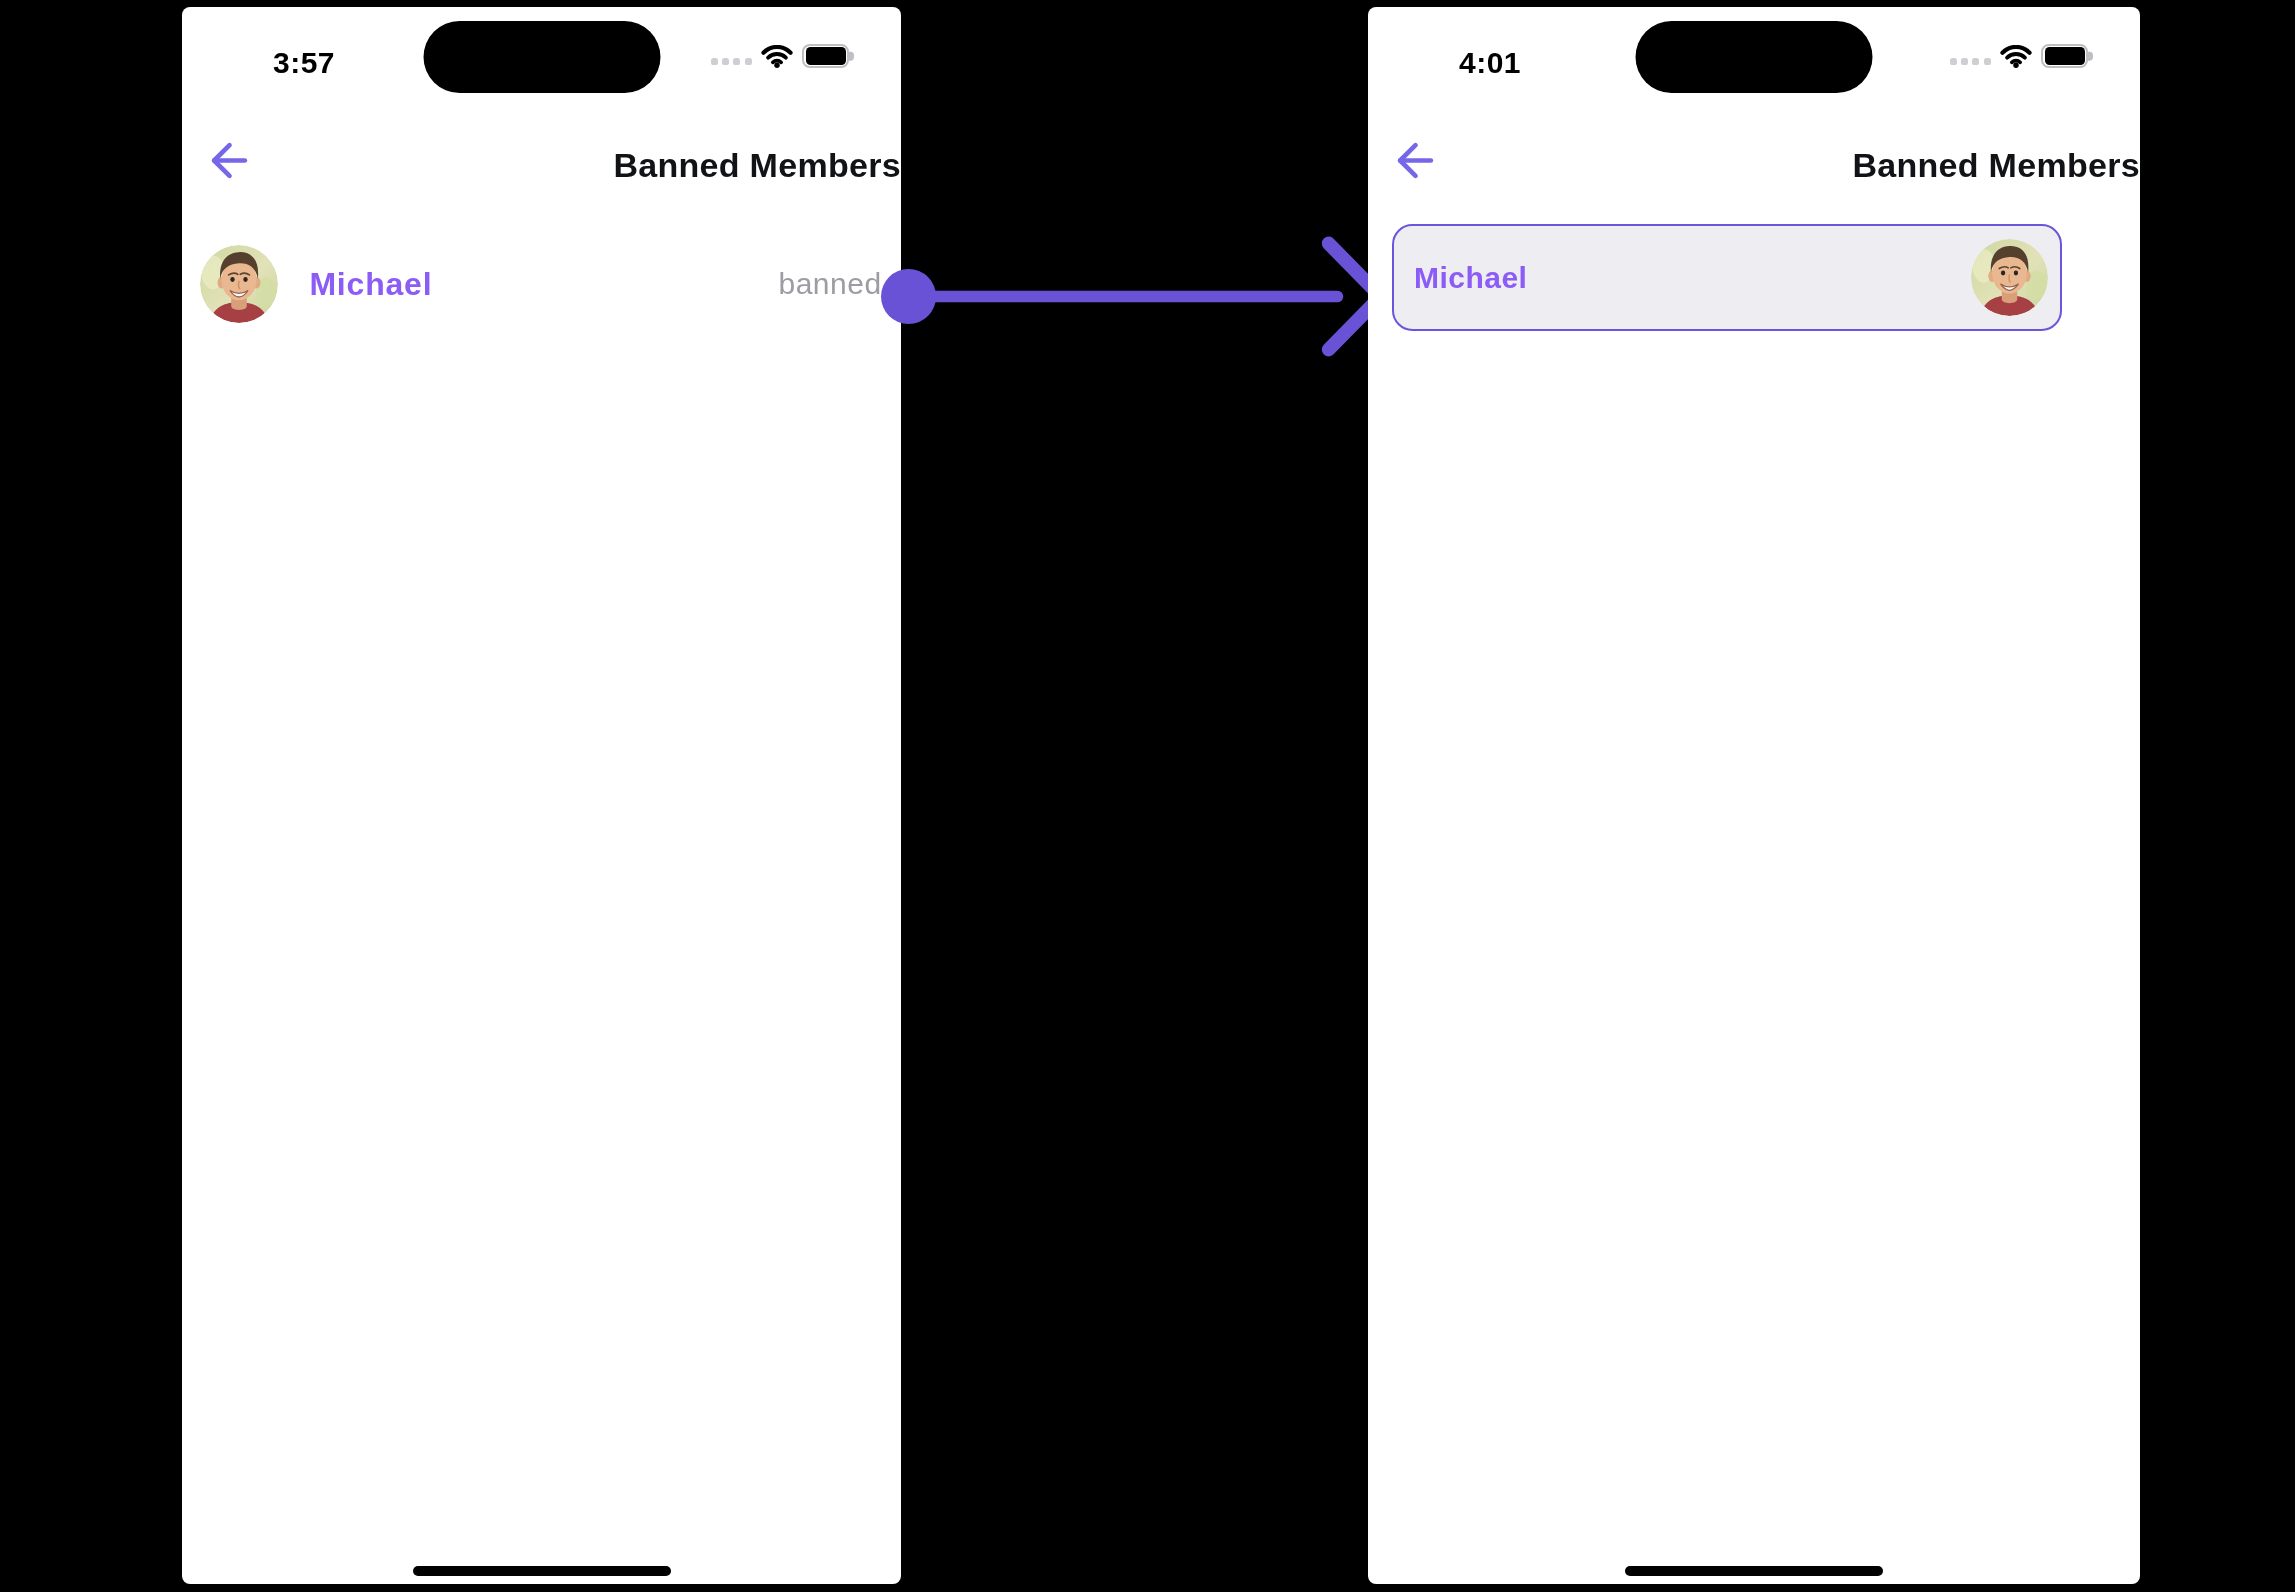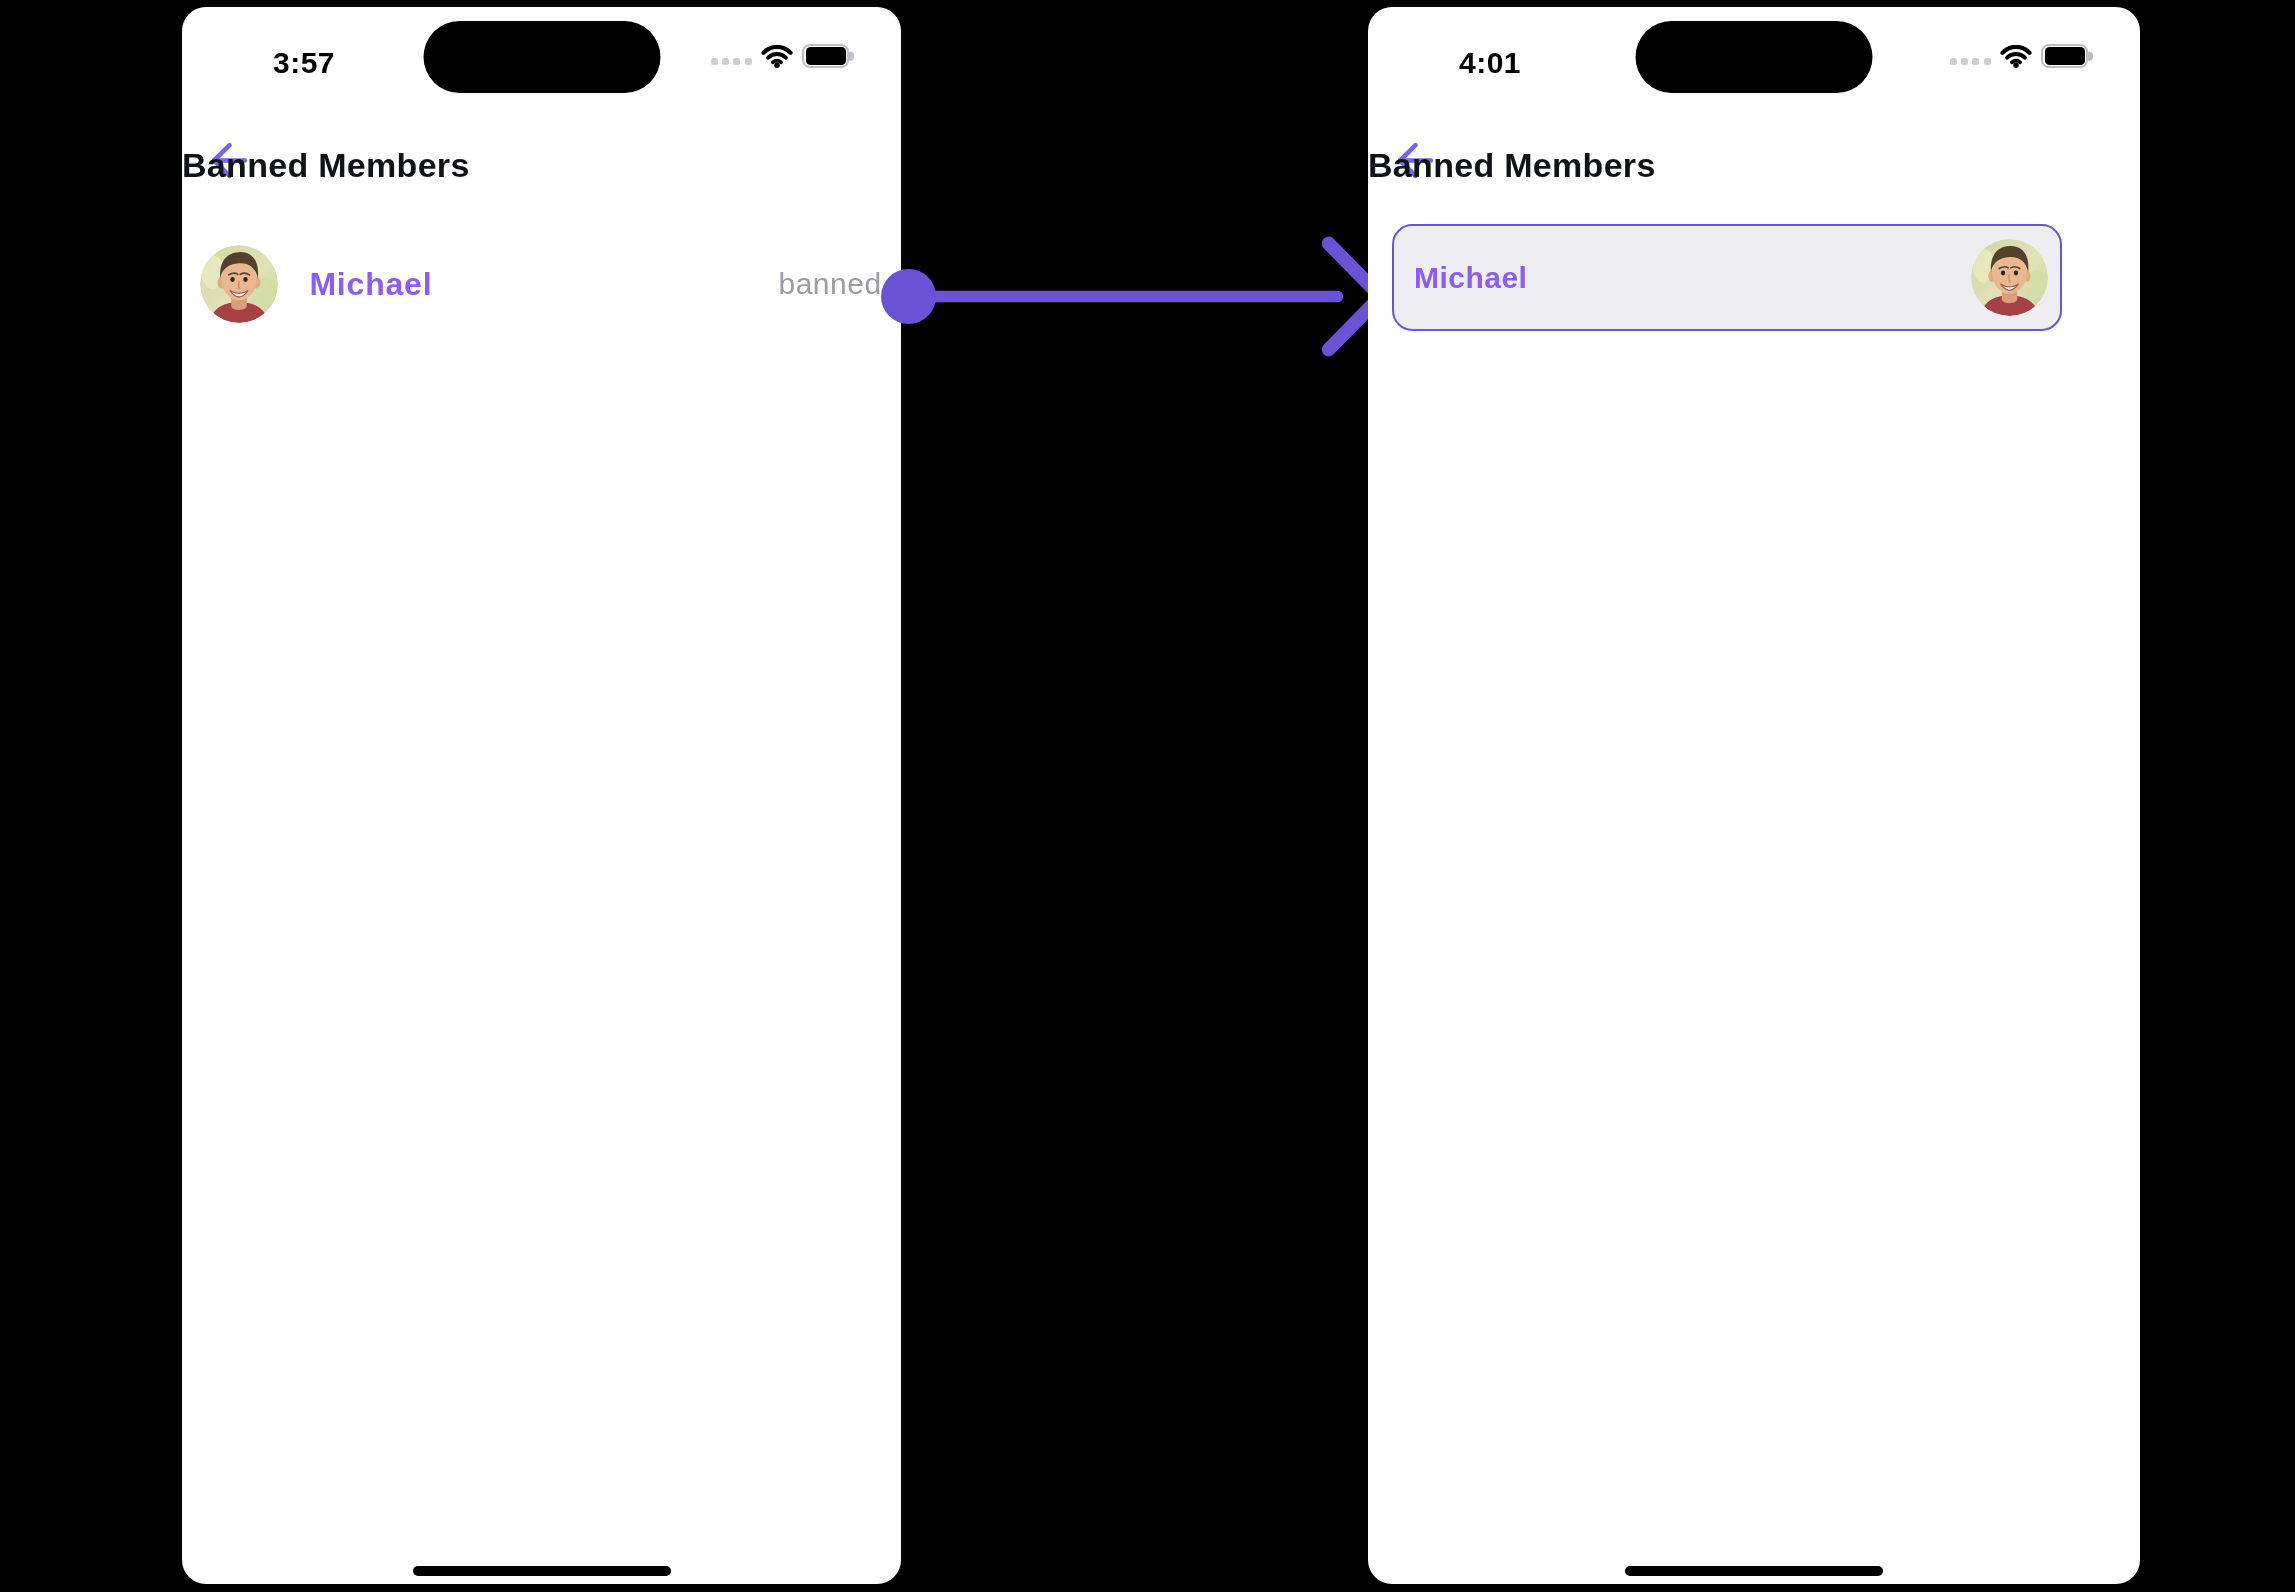--- a/index.html
+++ b/index.html
@@ -8,21 +8,21 @@
     background:#000000;
     font-family:"Liberation Sans", sans-serif;
     overflow:hidden;
     position:relative;
   }
   .canvas { position:absolute; inset:0; }
 
   
   .phone {
     position:absolute; top:7.1px; height:1577px;
-    background:#ffffff; border-radius:24px;
+    background:#ffffff; border-radius:8px;
     overflow:hidden;
   }
   .phone.left  { left:182px;  width:719px; }
   .phone.right { left:1368px; width:772px; }
 
   
   .island {
     position:absolute; top:13.8px; left:50%; transform:translateX(-50%);
     width:237px; height:72px; background:#000; border-radius:38px;
   }
@@ -41,21 +41,21 @@
   .wifi { width:32px; height:23.5px; margin-top:1px; }
   .battery { position:relative; width:47px; height:24.5px;
     border:2px solid #bfbfc3; border-radius:7.7px; }
   .battery .fill { position:absolute; inset:1.5px; background:#000; border-radius:4.6px; }
   .battery .nub { position:absolute; right:-6.6px; top:50%; transform:translateY(-50%);
     width:4.6px; height:8.7px; background:#bfbfc3; border-radius:0 3.6px 3.6px 0; }
 
   
   .back-arrow { position:absolute; left:26.5px; top:133px; width:39px; height:41px; cursor:pointer; }
   .page-title {
-    position:absolute; top:139px; left:0; right:0; text-align:left;
+    position:absolute; top:139px; left:0; right:0; text-align:right;
     font-size:34px; font-weight:600; color:#121316; letter-spacing:0.3px;
   }
 
   
   .member-row {
     position:absolute; top:235px; left:18.4px; right:18.4px; height:84px;
     display:flex; align-items:center;
   }
   .avatar { width:78px; height:78px; border-radius:50%; flex:0 0 auto; display:block; }
   .member-name {

